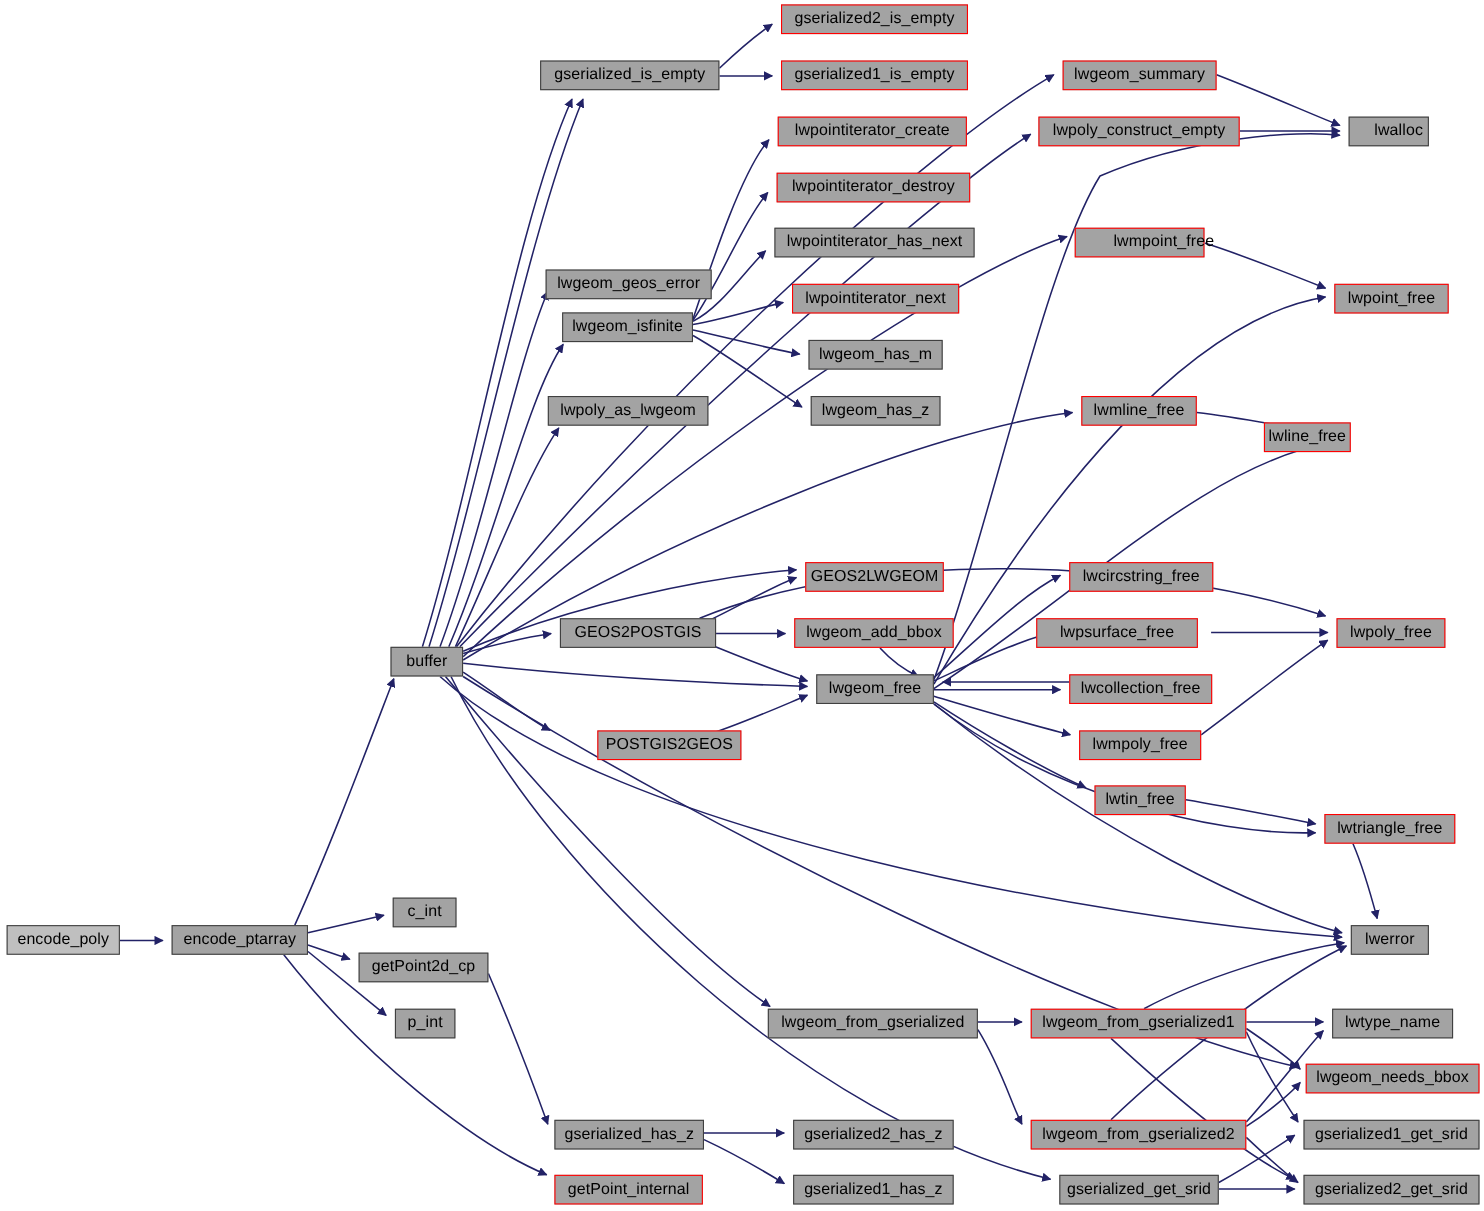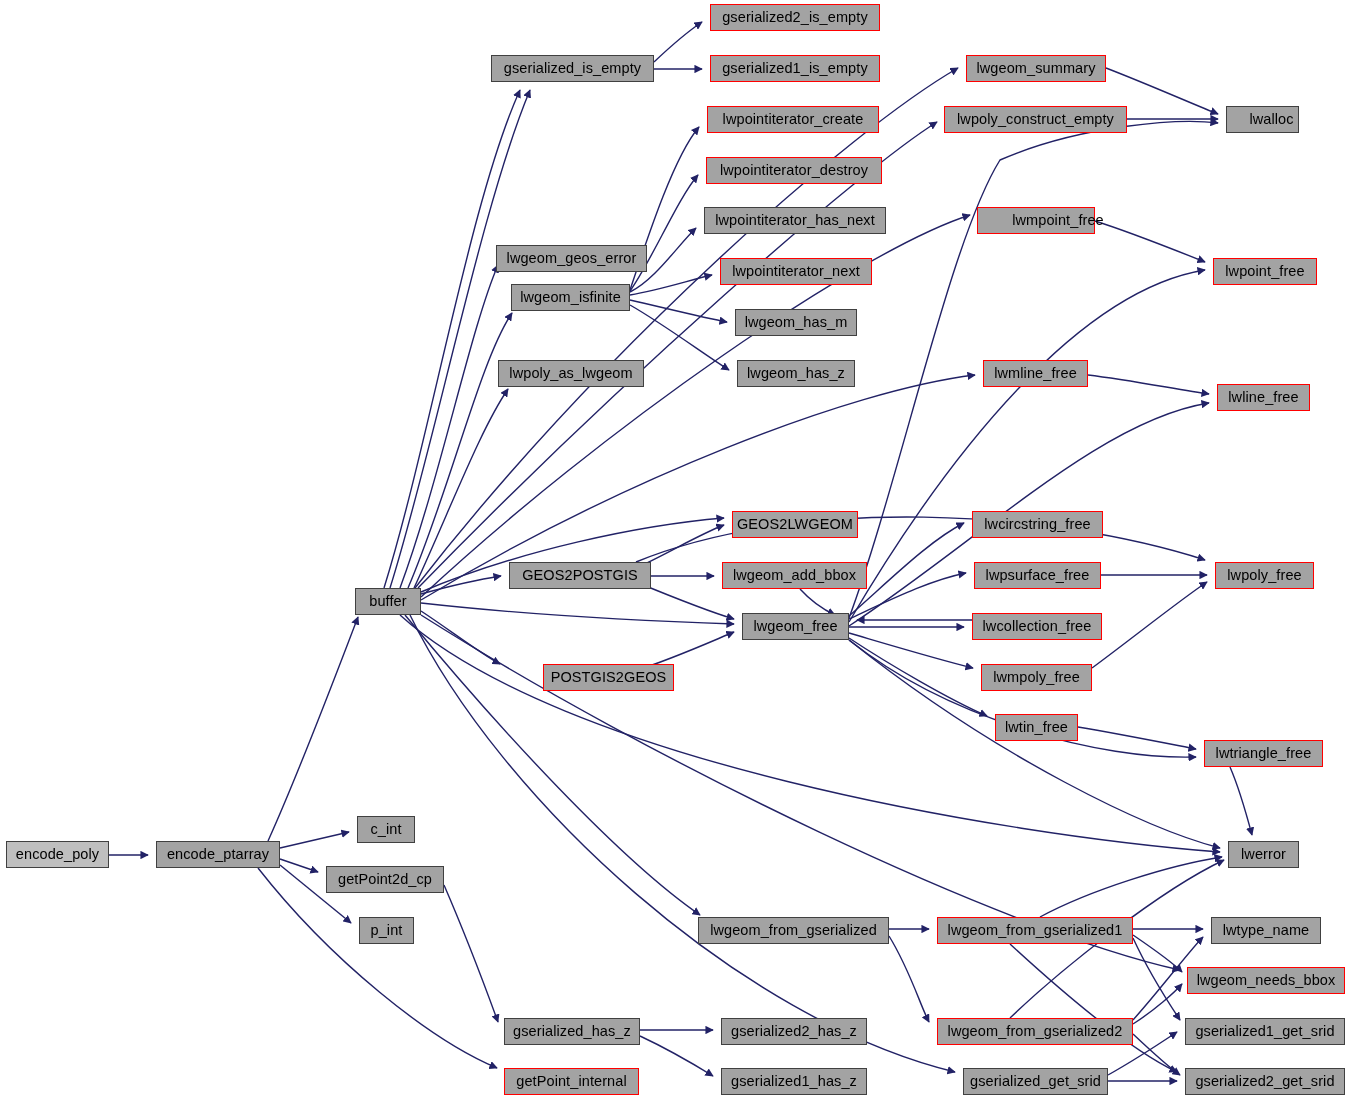--- a/index.html
+++ b/index.html
@@ -198,36 +198,36 @@
       </div>
       <div class="node red" style="left: 977px; top: 207px; width: 118px; height: 27px; padding-left: 44px;">
         <span class="node-label">lwmpoint_free</span>
       </div>
       <div class="node red" style="left: 1213px; top: 258px; width: 104px; height: 27px;">
         <span class="node-label">lwpoint_free</span>
       </div>
       <div class="node red" style="left: 983px; top: 360px; width: 105px; height: 27px;">
         <span class="node-label">lwmline_free</span>
       </div>
-      <div class="node red" style="left: 1217px; top: 384px; width: 93px; height: 27px;">
+      <div class="node red" style="left: 1149px; top: 384px; width: 79px; height: 27px;">
         <span class="node-label">lwline_free</span>
       </div>
       <div class="node red" style="left: 732px; top: 511px; width: 126px; height: 27px;">
         <span class="node-label">GEOS2LWGEOM</span>
       </div>
       <div class="node" style="left: 509px; top: 562px; width: 142px; height: 27px;">
         <span class="node-label">GEOS2POSTGIS</span>
       </div>
       <div class="node red" style="left: 722px; top: 562px; width: 145px; height: 27px;">
         <span class="node-label">lwgeom_add_bbox</span>
       </div>
       <div class="node red" style="left: 972px; top: 511px; width: 131px; height: 27px;">
         <span class="node-label">lwcircstring_free</span>
       </div>
-      <div class="node red" style="left: 974px; top: 562px; width: 127px; height: 27px;">
+      <div class="node red" style="left: 942px; top: 562px; width: 147px; height: 27px;">
         <span class="node-label">lwpsurface_free</span>
       </div>
       <div class="node red" style="left: 1215px; top: 562px; width: 99px; height: 27px;">
         <span class="node-label">lwpoly_free</span>
       </div>
       <div class="node" style="left: 742px; top: 613px; width: 107px; height: 27px;">
         <span class="node-label">lwgeom_free</span>
       </div>
       <div class="node red" style="left: 972px; top: 613px; width: 130px; height: 27px;">
         <span class="node-label">lwcollection_free</span>

